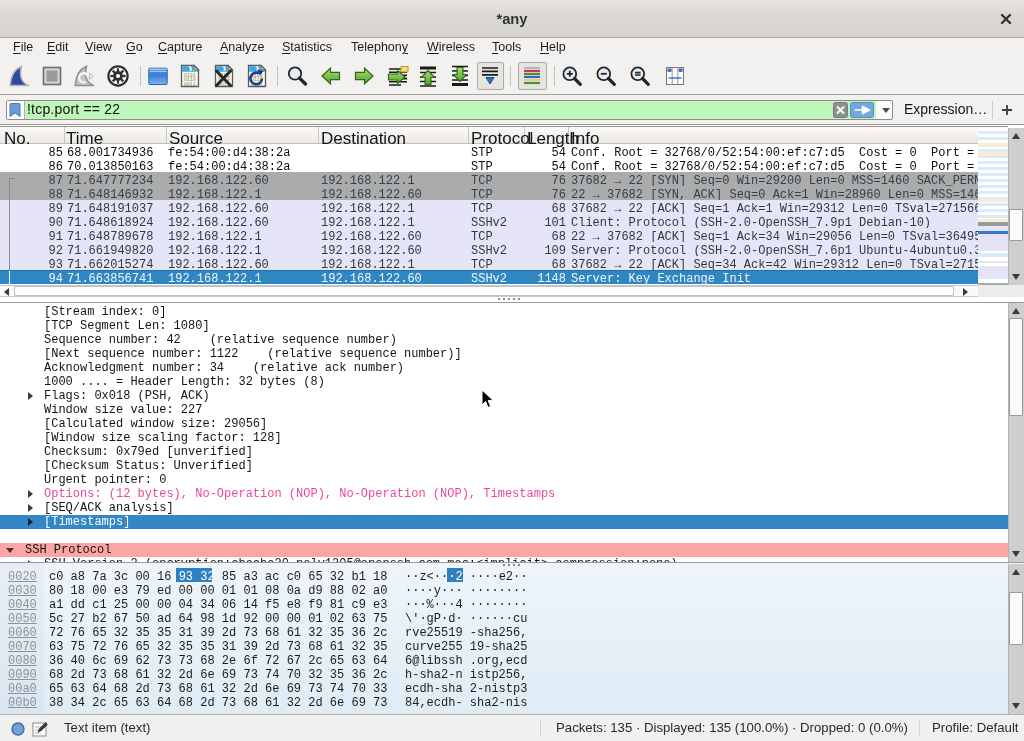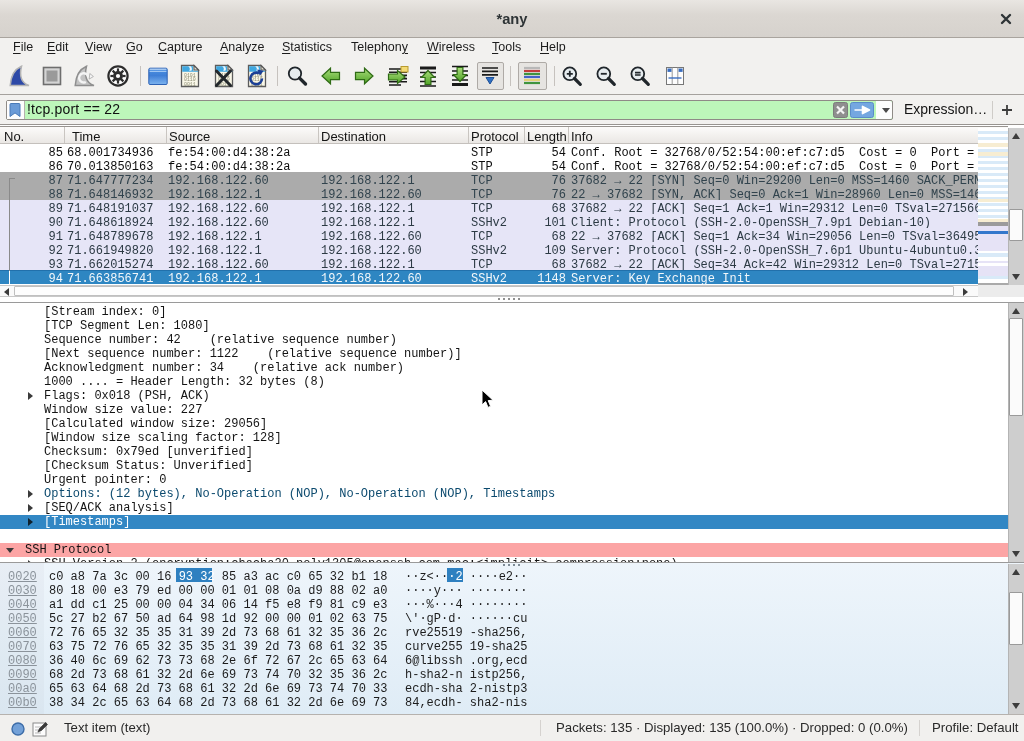--- a/index.html
+++ b/index.html
@@ -22,21 +22,21 @@
 .tsep { position:absolute; top:8px; width:1px; height:20px; background:#c6c2be; }
 .tbox { position:absolute; top:4px; height:28px; background:#e6e4e1; border:1px solid #aeaaa6; border-radius:2px; }
 
 #filterbar { left:0; top:95px; width:1024px; height:30px; background:#f2f1ef; border-bottom:1px solid #989490; }
 #filterbox { left:6px; top:5px; width:887px; height:20px; background:#bdf7ba; border:1px solid #8f8b87; border-radius:2px; }
 #bookmark { left:7px; top:6px; width:18px; height:18px; background:#fdfdfd; border-right:1px solid #b5b1ad; }
 #ftext { left:27px; top:6px; font-size:14px; letter-spacing:0.2px; color:#101010; }
 
 #plheader { left:0; top:126px; width:1008px; height:18px; background:linear-gradient(#fcfbfa,#eae7e4); border-top:1px solid #989490; border-bottom:1px solid #c4c0bc; }
 .hsep { position:absolute; top:127px; width:1px; height:16px; background:#c9c5c1; }
-.hlabel { position:absolute; top:129px; font-size:13px; color:#141414; }
+.hlabel { position:absolute; top:129px; font-size:17px; color:#141414; }
 .prow { position:absolute; left:0; width:978px; height:14px; padding-top:2px; }
 .prow span { position:absolute; }
 .c-no { left:0; width:63px; text-align:right; }
 .c-time { left:67px; }
 .c-src { left:168px; }
 .c-dst { left:321px; }
 .c-proto { left:471px; }
 .c-len { left:506px; width:60px; text-align:right; }
 .c-info { left:571px; width:407px; overflow:hidden; }
 
@@ -289,21 +289,21 @@
 <div class="abs" style="left:9px;top:178px;width:6px;height:1px;background:#8a8a8a"></div>
 <div class="abs" style="left:9px;top:271px;width:1px;height:13px;background:#ffffff"></div>
 <div id="plheader" class="abs"></div>
 <div class="hsep" style="left:64px"></div>
 <div class="hsep" style="left:166px"></div>
 <div class="hsep" style="left:318px"></div>
 <div class="hsep" style="left:468px"></div>
 <div class="hsep" style="left:524px"></div>
 <div class="hsep" style="left:568px"></div>
 <div class="hlabel" style="left:4px">No.</div>
-<div class="hlabel" style="left:72px">Time</div>
+<div class="hlabel" style="left:66px">Time</div>
 <div class="hlabel" style="left:169px">Source</div>
 <div class="hlabel" style="left:321px">Destination</div>
 <div class="hlabel" style="left:471px">Protocol</div>
 <div class="hlabel" style="left:527px">Length</div>
 <div class="hlabel" style="left:571px">Info</div>
 <div class="abs" style="left:978px;top:128px;width:30px;height:3px;background:#ffffff"></div>
 <div class="abs" style="left:978px;top:131px;width:30px;height:3px;background:#d9eaf8"></div>
 <div class="abs" style="left:978px;top:134px;width:30px;height:3px;background:#ffffff"></div>
 <div class="abs" style="left:978px;top:137px;width:30px;height:3px;background:#d9eaf8"></div>
 <div class="abs" style="left:978px;top:140px;width:30px;height:3px;background:#ffffff"></div>
@@ -385,21 +385,21 @@
 <div class="drow mono" style="top:44px;background:transparent;color:#141414"><span style="position:absolute;left:44px">[Next sequence number: 1122    (relative sequence number)]</span></div>
 <div class="drow mono" style="top:58px;background:transparent;color:#141414"><span style="position:absolute;left:44px">Acknowledgment number: 34    (relative ack number)</span></div>
 <div class="drow mono" style="top:72px;background:transparent;color:#141414"><span style="position:absolute;left:44px">1000 .... = Header Length: 32 bytes (8)</span></div>
 <div class="drow mono" style="top:86px;background:transparent;color:#141414"><span style="position:absolute;left:28px;top:3px;width:0;height:0;border-top:4px solid transparent;border-bottom:4px solid transparent;border-left:5px solid #3a3a3a"></span><span style="position:absolute;left:44px">Flags: 0x018 (PSH, ACK)</span></div>
 <div class="drow mono" style="top:100px;background:transparent;color:#141414"><span style="position:absolute;left:44px">Window size value: 227</span></div>
 <div class="drow mono" style="top:114px;background:transparent;color:#141414"><span style="position:absolute;left:44px">[Calculated window size: 29056]</span></div>
 <div class="drow mono" style="top:128px;background:transparent;color:#141414"><span style="position:absolute;left:44px">[Window size scaling factor: 128]</span></div>
 <div class="drow mono" style="top:142px;background:transparent;color:#141414"><span style="position:absolute;left:44px">Checksum: 0x79ed [unverified]</span></div>
 <div class="drow mono" style="top:156px;background:transparent;color:#141414"><span style="position:absolute;left:44px">[Checksum Status: Unverified]</span></div>
 <div class="drow mono" style="top:170px;background:transparent;color:#141414"><span style="position:absolute;left:44px">Urgent pointer: 0</span></div>
-<div class="drow mono" style="top:184px;background:transparent;color:#0c4a6e"><span style="position:absolute;left:28px;top:3px;width:0;height:0;border-top:4px solid transparent;border-bottom:4px solid transparent;border-left:5px solid #3a3a3a"></span><span style="position:absolute;left:44px">Options: (12 bytes), No-Operation (NOP), No-Operation (NOP), Timestamps</span></div>
+<div class="drow mono" style="top:184px;background:transparent;color:#ec4899"><span style="position:absolute;left:28px;top:3px;width:0;height:0;border-top:4px solid transparent;border-bottom:4px solid transparent;border-left:5px solid #3a3a3a"></span><span style="position:absolute;left:44px">Options: (12 bytes), No-Operation (NOP), No-Operation (NOP), Timestamps</span></div>
 <div class="drow mono" style="top:198px;background:transparent;color:#141414"><span style="position:absolute;left:28px;top:3px;width:0;height:0;border-top:4px solid transparent;border-bottom:4px solid transparent;border-left:5px solid #3a3a3a"></span><span style="position:absolute;left:44px">[SEQ/ACK analysis]</span></div>
 <div class="drow mono" style="top:212px;background:#3287c4;color:#ffffff"><span style="position:absolute;left:28px;top:3px;width:0;height:0;border-top:4px solid transparent;border-bottom:4px solid transparent;border-left:5px solid #10222e"></span><span style="position:absolute;left:44px">[Timestamps]</span></div>
 <div class="drow mono" style="top:240px;background:#fca5a5;color:#141414"><span style="position:absolute;left:6px;top:5px;width:0;height:0;border-left:4px solid transparent;border-right:4px solid transparent;border-top:5px solid #3a3a3a"></span><span style="position:absolute;left:25px">SSH Protocol</span></div>
 <div class="drow mono" style="top:254px;background:transparent;color:#141414"><span style="position:absolute;left:28px;top:3px;width:0;height:0;border-top:4px solid transparent;border-bottom:4px solid transparent;border-left:5px solid #3a3a3a"></span><span style="position:absolute;left:44px">SSH Version 2 (encryption:chacha20-poly1305@openssh.com mac:&lt;implicit&gt; compression:none)</span></div>
 <svg class="abs" style="left:481px;top:86px" width="13" height="20" viewBox="0 0 13 20">
       <path d="M1 1 L1 16 L4.6 12.6 L7 18.4 L9.6 17.3 L7.2 11.6 L12 11.2 Z" fill="#000" stroke="#fff" stroke-width="1"></path>
     </svg>
 </div>
 <div id="hexpane" class="abs">
 <div class="abs" style="left:0;top:0;width:44px;height:152px;background:rgba(150,160,170,0.07)"></div>

